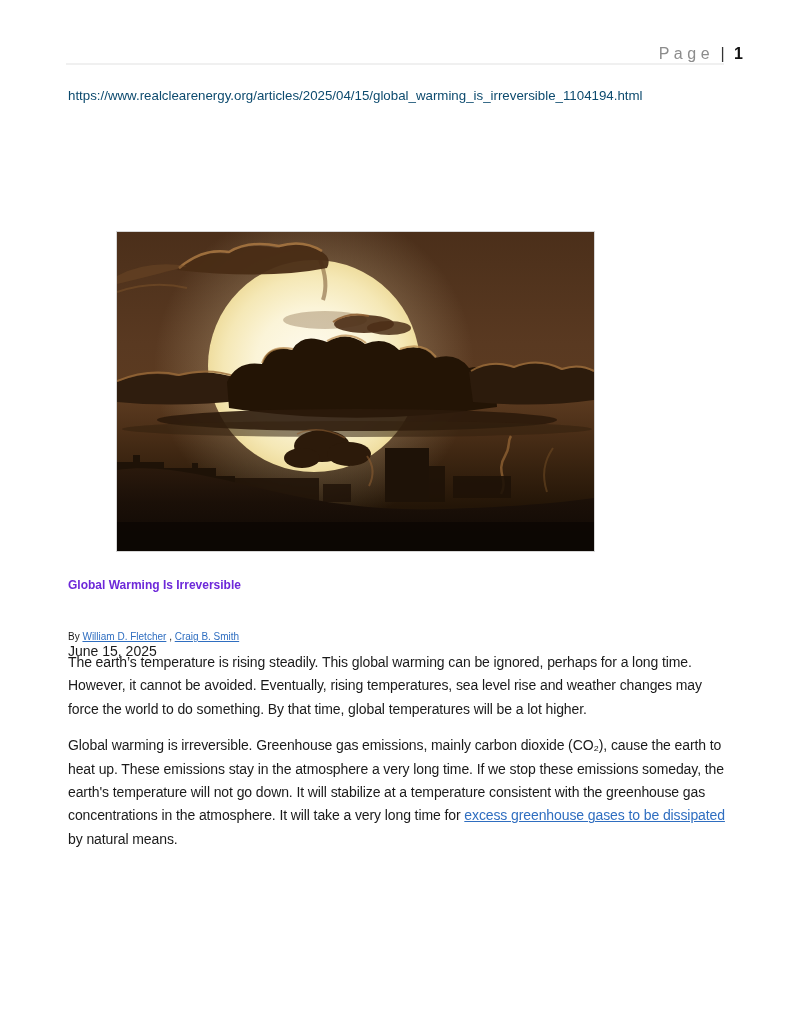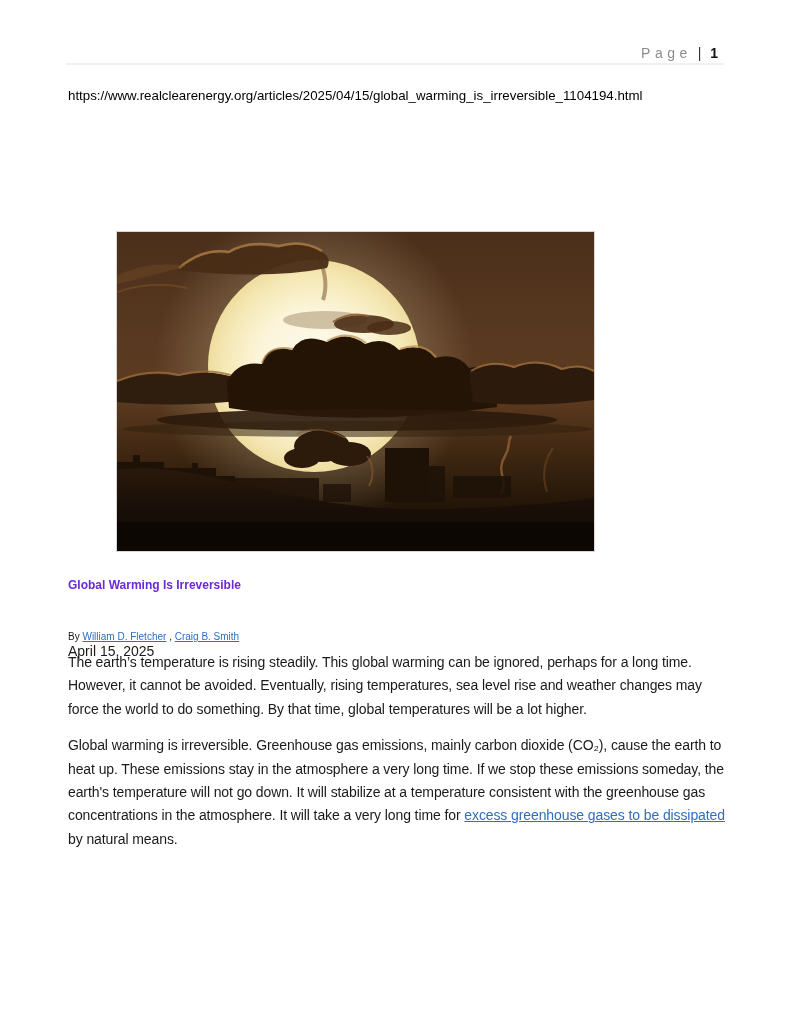--- a/index.html
+++ b/index.html
@@ -4,28 +4,28 @@
 <style>
   html,body{margin:0;padding:0;}
   body{
     width:788px;height:1024px;background:#ffffff;position:relative;overflow:hidden;
     font-family:"Liberation Sans","DejaVu Sans",sans-serif;color:#1a1a1a;
     --link:#2f6ec0;--logo-green:#7CA24D;
   }
   .doc{position:absolute;inset:0;}
 
   
-  .header{position:absolute;top:45px;right:70px;font-size:14px;white-space:nowrap;}
+  .header{position:absolute;top:45px;right:45px;font-size:16px;white-space:nowrap;}
   .hdr-page{color:#8c8c8c;letter-spacing:4.5px;}
   .hdr-sep{color:#333333;margin:0 5px 0 2px;}
   .hdr-num{font-weight:bold;color:#111111;}
   .hdr-rule{position:absolute;top:63px;left:66px;width:658px;height:2px;background:#f0f0f0;}
 
   
-  .url{position:absolute;top:88px;left:68px;font-size:13.3px;color:#000000;letter-spacing:0;}
+  .url{position:absolute;top:88px;left:68px;font-size:13.3px;color:#0c4a6e;letter-spacing:0;}
 
   
   .logo{position:absolute;top:116px;left:68px;width:410px;height:100px;}
   .logo-text{font-family:"Liberation Serif","DejaVu Serif",serif;}
 
   
   .photo-wrap{position:absolute;top:231px;left:116px;width:477px;height:319px;
     border:1px solid #d6d6d6;box-sizing:content-box;}
   .photo-wrap svg{display:block;}
 
@@ -135,19 +135,19 @@
         <rect x="336" y="244" width="58" height="22" opacity="0.9"></rect>
       </g>
 
       <path d="M0,238 C45,231 95,245 155,259 C215,273 265,279 330,277 C385,275 435,272 477,266 L477,319 H0 Z" fill="url(#ground)"></path>
       <rect y="290" width="477" height="29" fill="#0c0703" opacity="0.85"></rect>
     </svg>
   </div>
 
   <h1 class="title">Global Warming Is Irreversible</h1>
   <div class="byline" id="byline"><span>By </span><a class="lnk" href="#">William D. Fletcher</a><span> , </span><a class="lnk" href="#">Craig B. Smith</a></div>
-  <div class="date">April 15, 2025</div>
+  <div class="date">June 15, 2025</div>
   <div class="bodytext" id="paragraphs">
       <p><span>The earth’s temperature is rising steadily. This global warming can be ignored, perhaps for a long time. However, it cannot be avoided. Eventually, rising temperatures, sea level rise and weather changes may force the world to do something. By that time, global temperatures will be a lot higher.</span></p>
       <p><span>Global warming is irreversible. Greenhouse gas emissions, mainly carbon dioxide (CO₂), cause the earth to heat up. These emissions stay in the atmosphere a very long time. If we stop these emissions someday, the earth's temperature will not go down. It will stabilize at a temperature consistent with the greenhouse gas concentrations in the atmosphere. It will take a very long time for </span><a class="lnk" href="#">excess greenhouse gases to be dissipated</a><span> by natural means.</span></p>
     </div>
 
 </div>
 
 </body></html>

